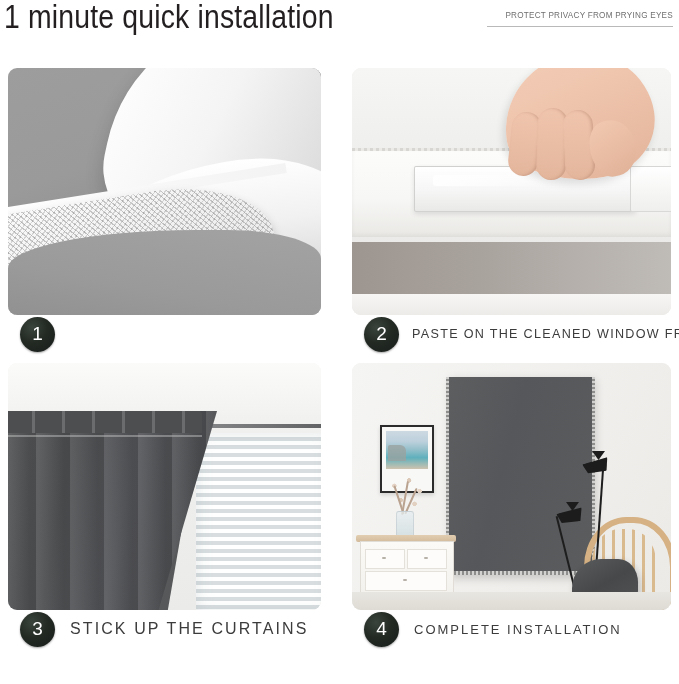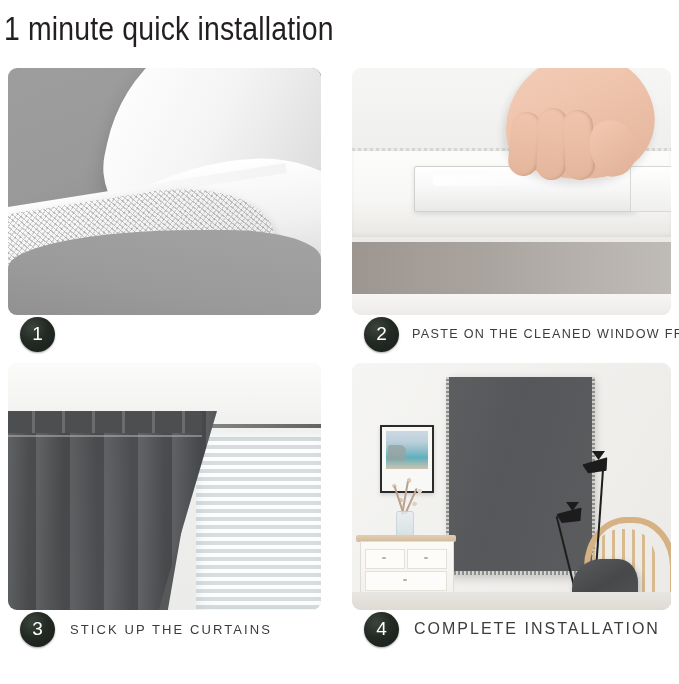--- a/index.html
+++ b/index.html
@@ -4,21 +4,21 @@
 <style>
   html,body{margin:0;padding:0;}
   body{
     width:679px;height:684px;
     background:#ffffff;
     font-family:"Liberation Sans","DejaVu Sans",sans-serif;
     overflow:hidden;position:relative;
   }
 
   
-  .header{position:absolute;left:0;top:12px;width:679px;height:56px;}
+  .header{position:absolute;left:0;top:0;width:679px;height:56px;}
   .title{
     position:absolute;left:4px;top:-2px;
     font-size:33px;font-weight:300;letter-spacing:.2px;
     color:#231f20;white-space:nowrap;
     transform:scaleX(.86);transform-origin:left top;
   }
   .tagline-wrap{position:absolute;right:6px;top:10px;text-align:right;}
   .tagline{
     font-size:8.6px;letter-spacing:.25px;color:#6f6f6f;
     white-space:nowrap;transform:scaleX(.95);transform-origin:right top;
@@ -50,22 +50,22 @@
     display:flex;align-items:center;justify-content:center;
     margin-left:12px;flex:none;
     box-shadow:0 1px 2px rgba(0,0,0,.35);
     position:relative;z-index:5;
   }
   .cap-text{
     margin-left:15px;color:#3c3c3c;letter-spacing:2.2px;
     font-size:17px;font-weight:300;white-space:nowrap;
   }
   .cell.c2 .cap-text{font-size:12.6px;letter-spacing:1.3px;margin-left:13px;}
-  .cell.c4 .cap-text{font-size:16px;letter-spacing:2px;}
-  .cell.c3 .cap-text{font-size:13px;letter-spacing:2.1px;text-align:right;}
+  .cell.c4 .cap-text{font-size:13px;letter-spacing:2px;}
+  .cell.c3 .cap-text{font-size:16px;letter-spacing:2.1px;text-align:right;}
 
   
   .p1{background:linear-gradient(160deg,#9d9d9d 0%,#9a9a9a 35%,#8e8e8e 62%,#a6a6a6 100%);}
   .p1 .dark-corner{
     position:absolute;right:-10px;top:8px;width:120px;height:170px;
     background:#585858;border-radius:0 0 0 70px;
     transform:rotate(-6deg);
   }
   .p1 .whitefold{
     position:absolute;left:100px;top:-40px;width:260px;height:250px;
@@ -276,20 +276,24 @@
     box-shadow:2px 3px 7px rgba(0,0,0,.2);
   }
   .p4 .floor{position:absolute;left:0;bottom:0;width:100%;height:18px;
     background:linear-gradient(180deg,#e8e6e1,#dedbd4);}
 </style>
 </head>
 <body>
 
 <div class="header">
   <div class="title">1 minute quick installation</div>
+  <div class="tagline-wrap">
+    <div class="tagline">PROTECT PRIVACY FROM PRYING EYES</div>
+    <div class="tagline-rule"></div>
+  </div>
 </div>
 
 <div class="grid">
 
   <div class="cell c1">
     <div class="photo p1">
       <div class="dark-corner"></div>
       <div class="whitefold"></div>
       <div class="whitefold2"></div>
       <div class="meshedge"></div>

